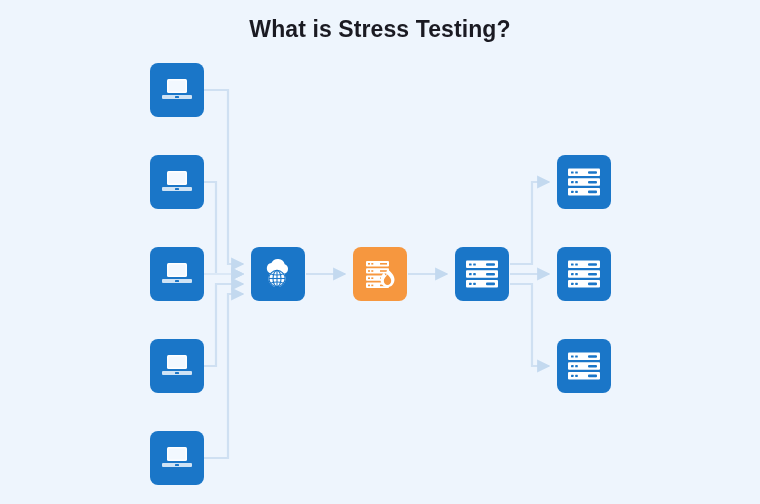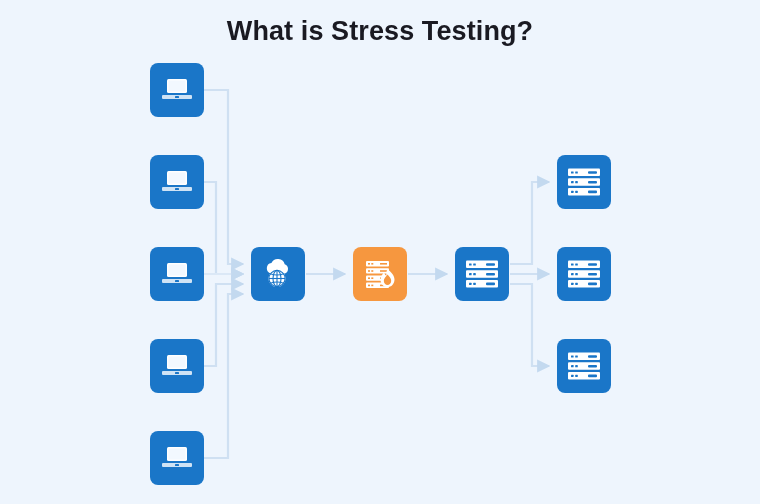--- a/index.html
+++ b/index.html
@@ -18,21 +18,21 @@
     width: 760px;
     height: 504px;
     background: #eef5fd;
   }
   #diagram-title {
     position: absolute;
     left: 0;
     top: 16px;
     width: 760px;
     text-align: center;
-    font-size: 27px;
+    font-size: 23px;
     font-weight: bold;
     color: #1a1a22;
     letter-spacing: 0.1px;
   }
   #connectors {
     position: absolute;
     left: 0;
     top: 0;
     width: 760px;
     height: 504px;

